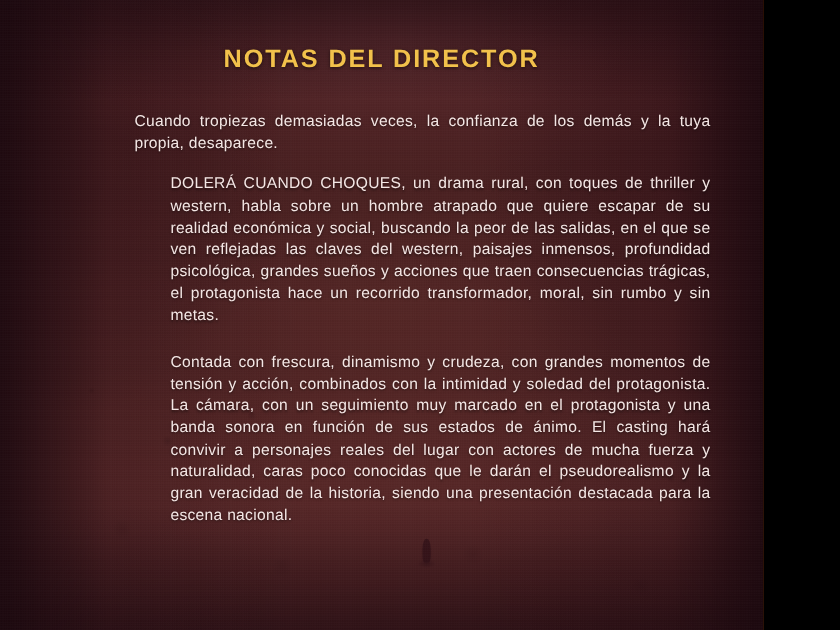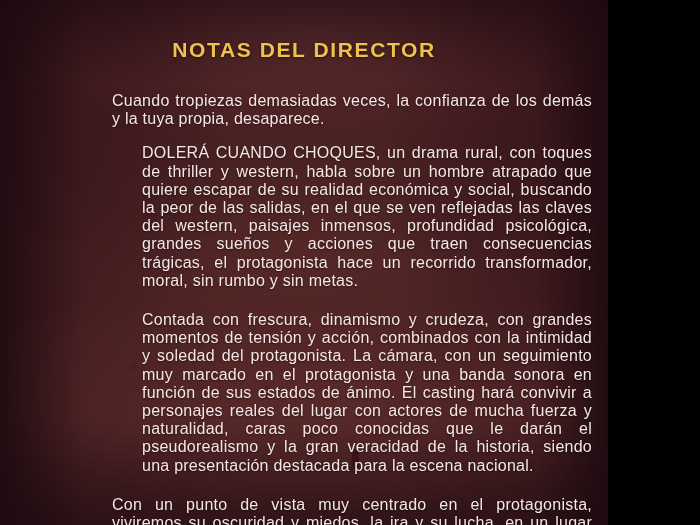--- a/index.html
+++ b/index.html
@@ -13,20 +13,21 @@
     overflow: hidden;
     font-family: "Liberation Sans", sans-serif;
   }
 
   .slide {
     position: relative;
     width: 608px;
     height: 525px;
     overflow: hidden;
     background: #c2410c;
+    padding-left: 28px;
   }
 
   
   .bg-photo {
     position: absolute;
     inset: 0;
     background:
       
       radial-gradient(ellipse 420px 150px at 52% 6%, rgba(210,190,170,0.55) 0%, rgba(150,120,105,0.22) 48%, rgba(90,60,55,0.0) 78%),
       
@@ -143,21 +144,21 @@
 
   .body-copy {
     position: absolute;
     top: 92px;
     left: 112px;
     width: 480px;
   }
 
   .para {
     color: #f4e7e5;
-    font-size: 16px;
+    font-size: 13px;
     line-height: 18.2px;
     letter-spacing: 0.25px;
     text-align: justify;
     margin: 0 0 16px 0;
     text-shadow: 0 1px 2px rgba(0,0,0,0.45);
   }
   .para:last-child { margin-bottom: 0; }
   .para.gap-big { margin-bottom: 21px; margin-left: 30px; }
 </style>
 </head>
@@ -174,17 +175,16 @@
   <div class="grain"></div>
 
   <div class="content">
 
     <div class="title">NOTAS DEL DIRECTOR</div>
 
     <div class="body-copy">
       <p class="para">Cuando tropiezas demasiadas veces, la confianza de los demás y la tuya propia, desaparece.</p>
       <p class="para gap-big">DOLERÁ CUANDO CHOQUES, un drama rural, con toques de thriller y western, habla sobre un hombre atrapado que quiere escapar de su realidad económica y social, buscando la peor de las salidas, en el que se ven reflejadas las claves del western, paisajes inmensos, profundidad psicológica, grandes sueños y acciones que traen consecuencias trágicas, el protagonista hace un recorrido transformador, moral, sin rumbo y sin metas.</p>
       <p class="para gap-big">Contada con frescura, dinamismo y crudeza, con grandes momentos de tensión y acción, combinados con la intimidad y soledad del protagonista. La cámara, con un seguimiento muy marcado en el protagonista y una banda sonora en función de sus estados de ánimo. El casting hará convivir a personajes reales del lugar con actores de mucha fuerza y naturalidad, caras poco conocidas que le darán el pseudorealismo y la gran veracidad de la historia, siendo una presentación destacada para la escena nacional.</p>
-      <p class="para">Con un punto de vista muy centrado en el protagonista, viviremos su oscuridad y miedos, la ira y su lucha, en un lugar asfixiante, donde sentirse atrapado en un laberinto.</p>
     </div>
 
   </div>
 </div>
 
 </body></html>

